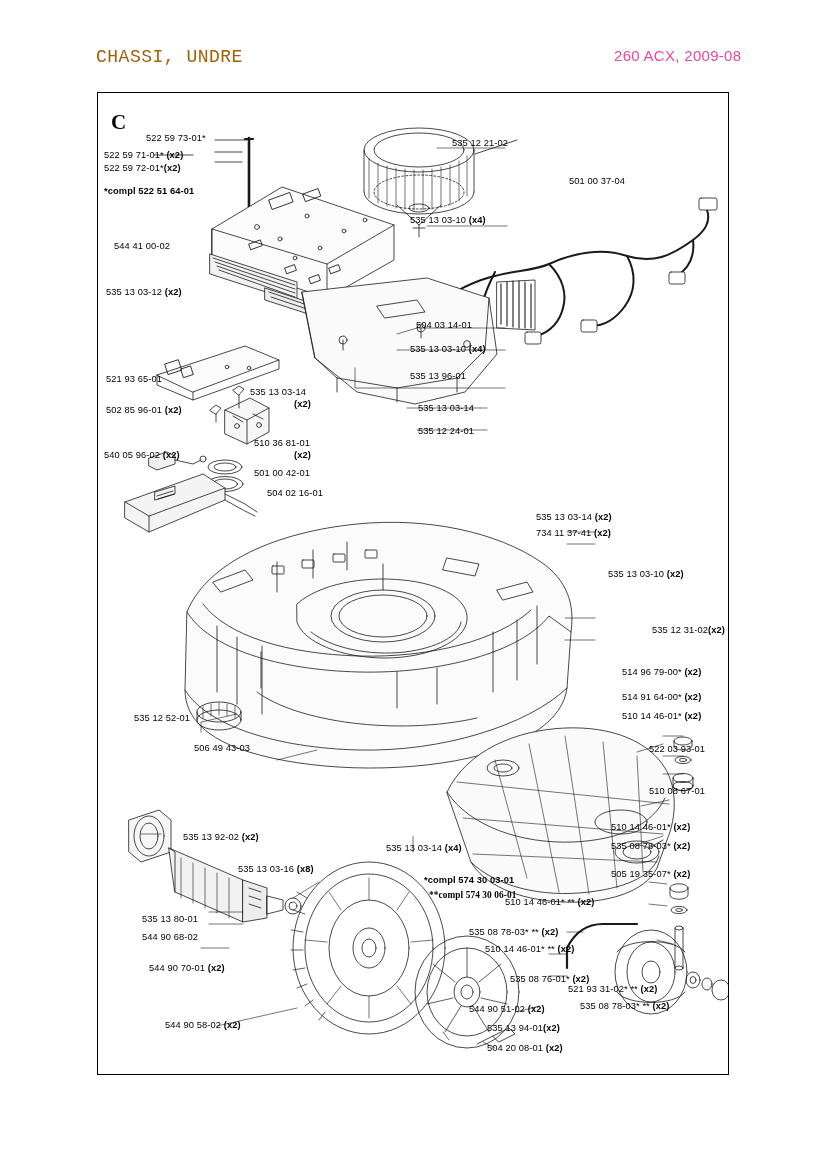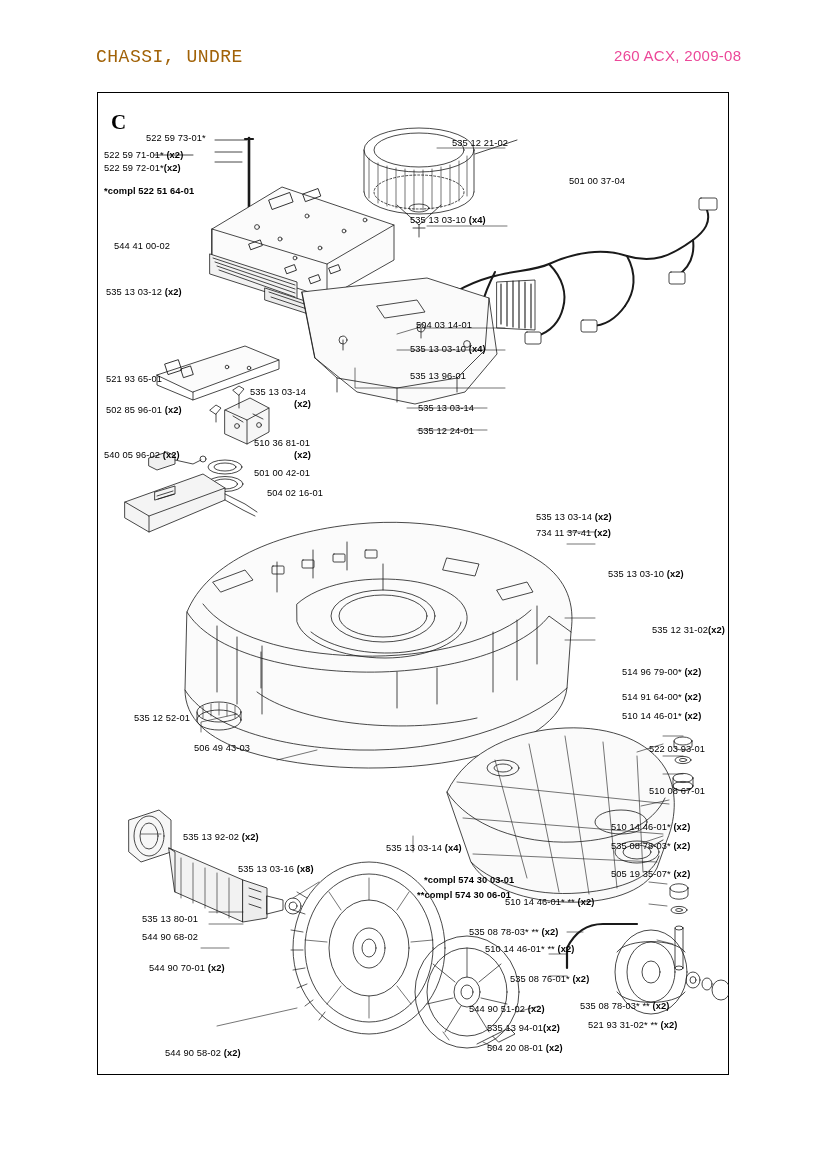--- a/index.html
+++ b/index.html
@@ -463,31 +463,31 @@
   <div class="lbl" style="left:611px; top:869px;"><span>505 19 35-07*</span> <b>(x2)</b></div>
 
   <div class="lbl" style="left:134px; top:713px;"><span>535 12 52-01</span></div>
   <div class="lbl" style="left:194px; top:743px;"><span>506 49 43-03</span></div>
 
   <div class="lbl" style="left:174px; top:832px;margin-left:9px;"><span>535 13 92-02</span> <b>(x2)</b></div>
   <div class="lbl" style="left:238px; top:864px;"><span>535 13 03-16</span> <b>(x8)</b></div>
   <div class="lbl" style="left:142px; top:914px;"><span>535 13 80-01</span></div>
   <div class="lbl" style="left:142px; top:932px;"><span>544 90 68-02</span></div>
   <div class="lbl" style="left:139px; top:963px;margin-left:10px;"><span>544 90 70-01</span> <b>(x2)</b></div>
-  <div class="lbl" style="left:150px; top:1048px;padding-left:15px;"><span>544 90 58-02</span> <b>(x2)</b></div>
+  <div class="lbl" style="left:150px; top:1020px;padding-left:15px;"><span>544 90 58-02</span> <b>(x2)</b></div>
 
   <div class="lbl" style="left:386px; top:843px;"><span>535 13 03-14</span> <b>(x4)</b></div>
 
   <div class="lbl" style="left:424px; top:875px;"><b>*compl 574 30 03-01</b></div>
-  <div class="lbl" style="left:417px; top:890px;"><b>**compl 574 30 06-01</b></div>
+  <div class="lbl" style="left:429px; top:890px;font-family:Liberation Serif, serif;"><b>**compl 574 30 06-01</b></div>
 
   <div class="lbl" style="left:505px; top:897px;"><span>510 14 46-01* **</span> <b>(x2)</b></div>
   <div class="lbl" style="left:469px; top:927px;"><span>535 08 78-03* **</span> <b>(x2)</b></div>
   <div class="lbl" style="left:485px; top:944px;"><span>510 14 46-01* **</span> <b>(x2)</b></div>
   <div class="lbl" style="left:510px; top:974px;"><span>535 08 76-01*</span> <b>(x2)</b></div>
   <div class="lbl" style="left:580px; top:1001px;"><span>535 08 78-03* **</span> <b>(x2)</b></div>
-  <div class="lbl" style="left:568px; top:1020px;margin-left:20px;"><span>521 93 31-02* **</span> <b>(x2)</b></div>
+  <div class="lbl" style="left:568px; top:984px;"><span>521 93 31-02* **</span> <b>(x2)</b></div>
 
   <div class="lbl" style="left:469px; top:1004px;"><span>544 90 51-02</span> <b>(x2)</b></div>
   <div class="lbl" style="left:487px; top:1023px;"><span>535 13 94-01</span><b>(x2)</b></div>
   <div class="lbl" style="left:487px; top:1043px;"><span>504 20 08-01</span> <b>(x2)</b></div>
 
 </div>
 
 </body></html>

